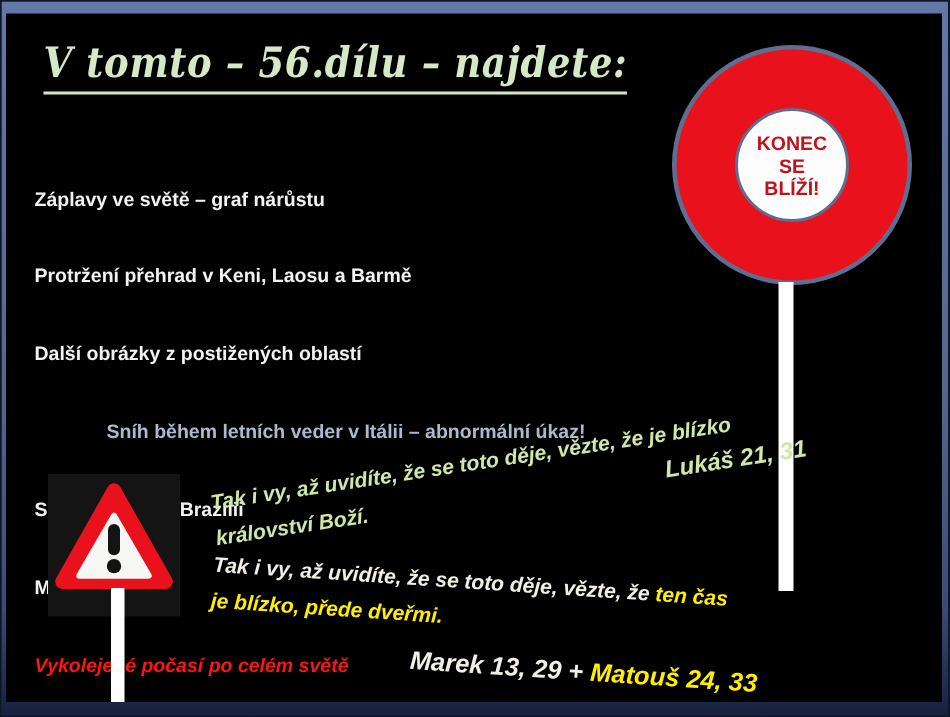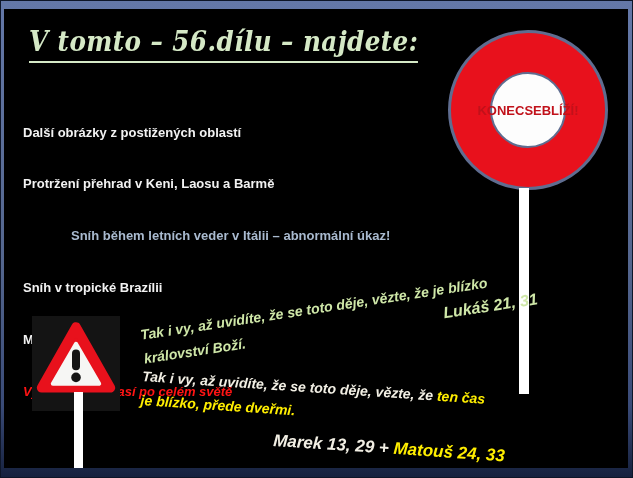--- a/index.html
+++ b/index.html
@@ -44,21 +44,21 @@
     position:absolute;left:444px;top:21px;width:160px;height:160px;
     background:var(--sign-red);
     border:3px solid var(--sign-outline);
     border-radius:50%;
     box-sizing:border-box;
     display:flex;align-items:center;justify-content:center;
   }
   .circle-inner{
     width:72px;height:72px;border-radius:50%;
     background:#fdfdfd;border:2px solid var(--sign-outline);
-    display:flex;flex-direction:row;align-items:center;justify-content:center;
+    display:flex;flex-direction:column;align-items:center;justify-content:center;
     text-align:center;
     color:var(--sign-text-red);
     font-size:13px;font-weight:bold;line-height:15px;
   }
   .pole{position:absolute;background:var(--pole-white);}
   .pole-circle{left:515px;top:179px;width:10px;height:206px;}
   .pole-triangle{left:70px;top:383px;width:9px;height:79px;}
   
   .triangle-patch{
     position:absolute;left:28px;top:307px;width:88px;height:95px;
@@ -89,22 +89,23 @@
 </style>
 </head>
 <body>
 
 <div class="frame">
   <div class="slide">
 
     <h1 class="title">V tomto – 56.dílu – najdete:</h1>
 
     <ul class="topic-list">
+      <li class="c-white"><span>Záplavy ve světě – graf nárůstu</span></li>
+      <li class="c-white"><span>Protržení přehrad v Keni, Laosu a Barmě</span></li>
       <li class="c-white"><span>Další obrázky z postižených oblastí</span></li>
-      <li class="c-white"><span>Protržení přehrad v Keni, Laosu a Barmě</span></li>
       <li class="c-dim"><span>Sníh během letních veder v Itálii – abnormální úkaz!</span></li>
       <li class="c-white"><span>Sníh v tropické Brazílii</span></li>
       <li class="c-white"><span>Mráz v Austrálii</span></li>
       <li class="c-red"><span>Vykolejené počasí po celém světě</span></li>
       
       
       
       
       
     </ul>

